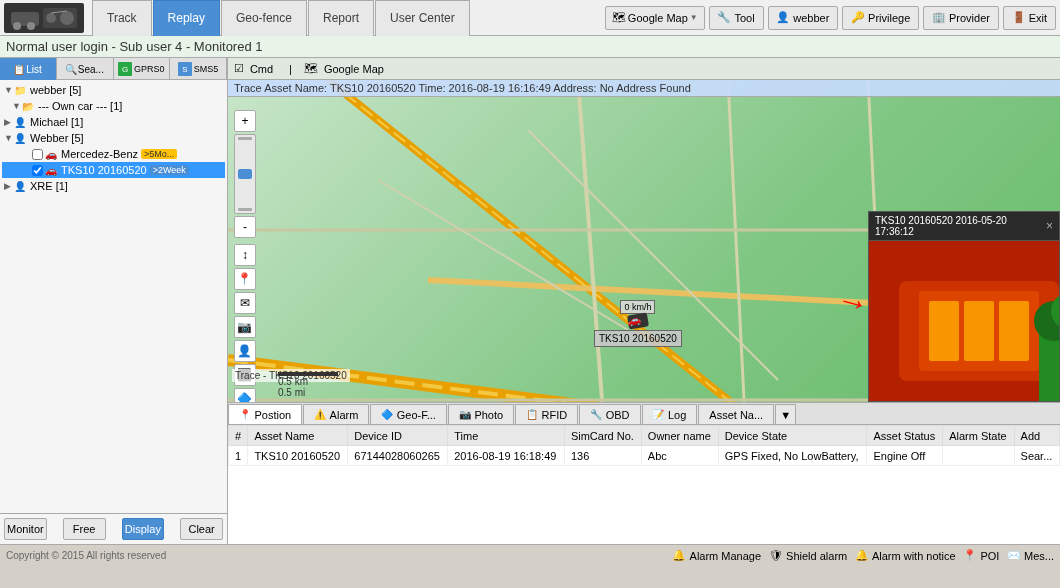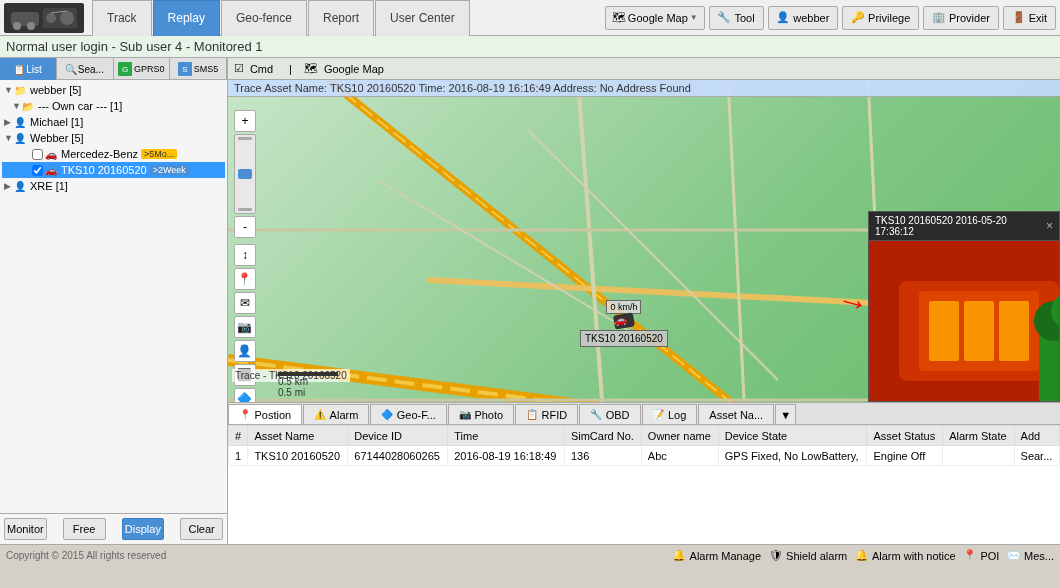--- a/index.html
+++ b/index.html
@@ -51,21 +51,21 @@
     #map-container { flex: 1; position: relative; background: #a8d5a2; overflow: hidden; }
     .map-bg { width: 100%; height: 100%; background: linear-gradient(135deg, #c8e6c9 0%, #a5d6a7 30%, #81c784 60%, #66bb6a 100%); position: absolute; top: 0; left: 0; }
     .trace-bar { position: absolute; top: 0; left: 0; right: 0; background: rgba(200,220,255,0.9); border-bottom: 1px solid #aaa; padding: 2px 6px; font-size: 11px; color: #333; z-index: 10; }
     .map-controls { position: absolute; left: 6px; top: 30px; display: flex; flex-direction: column; gap: 2px; z-index: 10; }
     .map-ctrl-btn { width: 22px; height: 22px; background: white; border: 1px solid #aaa; border-radius: 2px; display: flex; align-items: center; justify-content: center; cursor: pointer; font-size: 12px; }
     .map-type-btns { position: absolute; top: 4px; right: 4px; display: flex; z-index: 10; }
     .map-type-btn { padding: 2px 8px; background: white; border: 1px solid #aaa; cursor: pointer; font-size: 11px; }
     .map-type-btn.active { background: #4a8fd4; color: white; border-color: #3a7fc4; }
     .map-type-btn:first-child { border-radius: 2px 0 0 2px; }
     .map-type-btn:last-child { border-radius: 0 2px 2px 0; }
-    .vehicle-marker { position: absolute; top: 220px; left: 352px; z-index: 20; }
+    .vehicle-marker { position: absolute; top: 220px; left: 366px; z-index: 20; }
     .vehicle-icon { width: 20px; height: 14px; background: #333; border-radius: 3px; transform: rotate(-10deg); }
     .vehicle-label { background: rgba(200,200,200,0.9); border: 1px solid #666; padding: 2px 4px; font-size: 10px; white-space: nowrap; margin-top: 2px; }
     .map-scale { position: absolute; bottom: 4px; left: 50px; z-index: 10; font-size: 10px; color: #333; }
     .map-scale-bar { width: 60px; height: 4px; background: #333; }
     .mouse-pos { position: absolute; bottom: 4px; left: 4px; z-index: 10; font-size: 10px; color: #333; background: rgba(255,255,255,0.7); padding: 1px 3px; }
     .trace-info { position: absolute; bottom: 20px; left: 4px; z-index: 10; font-size: 10px; color: #333; background: rgba(255,255,255,0.7); padding: 1px 3px; }
 
     
     #bottom-tabs { height: 22px; display: flex; align-items: flex-end; background: #e0e0e0; border-top: 1px solid #aaa; }
     .bottom-tab { padding: 0 10px; height: 20px; display: flex; align-items: center; cursor: pointer; border: 1px solid #aaa; border-bottom: none; margin-right: 1px; background: #e8e8e8; font-size: 11px; }

